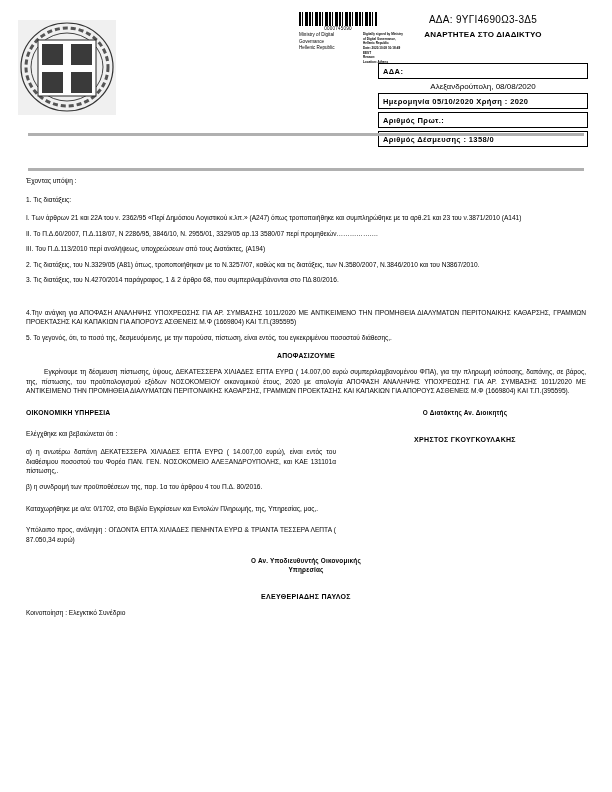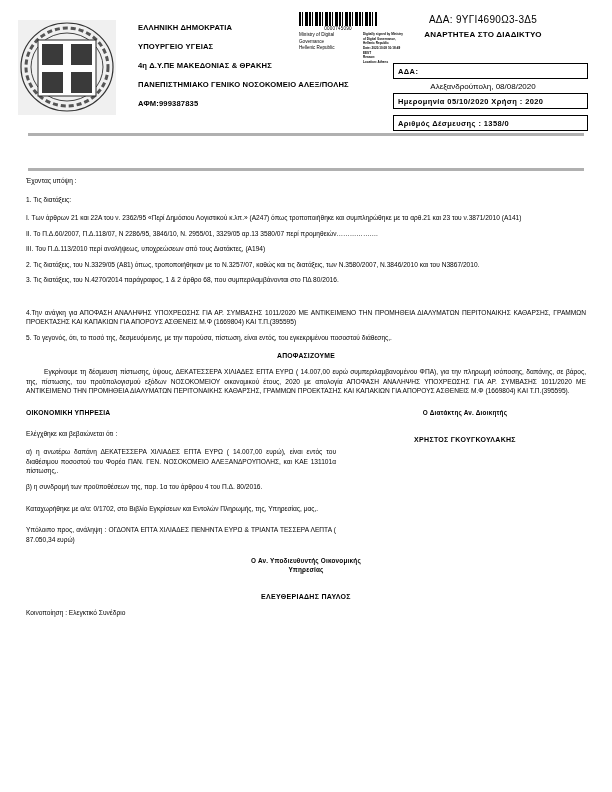--- a/index.html
+++ b/index.html
@@ -111,21 +111,20 @@
     letter-spacing: 0.2px;
     margin-bottom: 24px;
   }
   .framed {
     border: 1px solid #000;
     font-size: 7.5px;
     font-weight: bold;
     padding: 2.5px 4px;
     letter-spacing: 0.4px;
     background: #fff;
-    margin-left: 15px;
   }
   .plain-right {
     font-size: 8px;
     text-align: right;
     padding: 3px 6px 2px 0;
   }
   .plain-center {
     font-size: 8px;
     text-align: center;
     padding: 3px 0 2px 0;
@@ -193,27 +192,20 @@
         <ellipse cx="49" cy="47" rx="41" ry="39" fill="none" stroke="#555" stroke-width="3" stroke-dasharray="5,3"></ellipse>
         <ellipse cx="49" cy="47" rx="36" ry="34" fill="none" stroke="#444" stroke-width="1"></ellipse>
         <rect x="20" y="20" width="58" height="56" fill="#fff" stroke="#222" stroke-width="1"></rect>
         <rect x="24" y="24" width="21" height="21" fill="#3a3a3a"></rect>
         <rect x="53" y="24" width="21" height="21" fill="#3a3a3a"></rect>
         <rect x="24" y="52" width="21" height="21" fill="#3a3a3a"></rect>
         <rect x="53" y="52" width="21" height="21" fill="#3a3a3a"></rect>
       </svg>
     </div>
 
-    <div class="org-block">
-      <div class="org-line">ΕΛΛΗΝΙΚΗ ΔΗΜΟΚΡΑΤΙΑ</div>
-      <div class="org-line">ΥΠΟΥΡΓΕΙΟ ΥΓΕΙΑΣ</div>
-      <div class="org-line">4η Δ.Υ.ΠΕ ΜΑΚΕΔΟΝΙΑΣ &amp; ΘΡΑΚΗΣ</div>
-      <div class="org-line">ΠΑΝΕΠΙΣΤΗΜΙΑΚΟ ΓΕΝΙΚΟ ΝΟΣΟΚΟΜΕΙΟ ΑΛΕΞ/ΠΟΛΗΣ</div>
-      <div class="org-line">ΑΦΜ:999387835</div>
-    </div>
 
     <div class="stamp">
       <div class="barcode"></div>
       <div class="barcode-num">0000745090</div>
       <div class="stamp-row">
         <div class="stamp-left">
           <div>Ministry of Digital</div>
           <div>Governance</div>
           <div>Hellenic Republic</div>
         </div>
@@ -229,20 +221,21 @@
       </div>
     </div>
 
     <div class="ada-area">
       <div class="ada-code">ΑΔΑ: 9ΥΓΙ4690Ω3-3Δ5</div>
       <div class="ada-sub">ΑΝΑΡΤΗΤΕΑ ΣΤΟ ΔΙΑΔΙΚΤΥΟ</div>
       <div class="framed">ΑΔΑ:</div>
       <div class="plain-center">Αλεξανδρούπολη, 08/08/2020</div>
       <div class="framed">Ημερομηνία 05/10/2020 Χρήση : 2020</div>
       <div class="gap3"></div>
+      <div class="framed">Αριθμός Πρωτ.:</div>
       <div class="gap3"></div>
       <div class="framed">Αριθμός Δέσμευσης : 1358/0</div>
     </div>
   </div>
 
   <div class="rule" style="top:133px;"></div>
   <div class="rule" style="top:168px;"></div>
 
   <div class="body-wrap">
 

